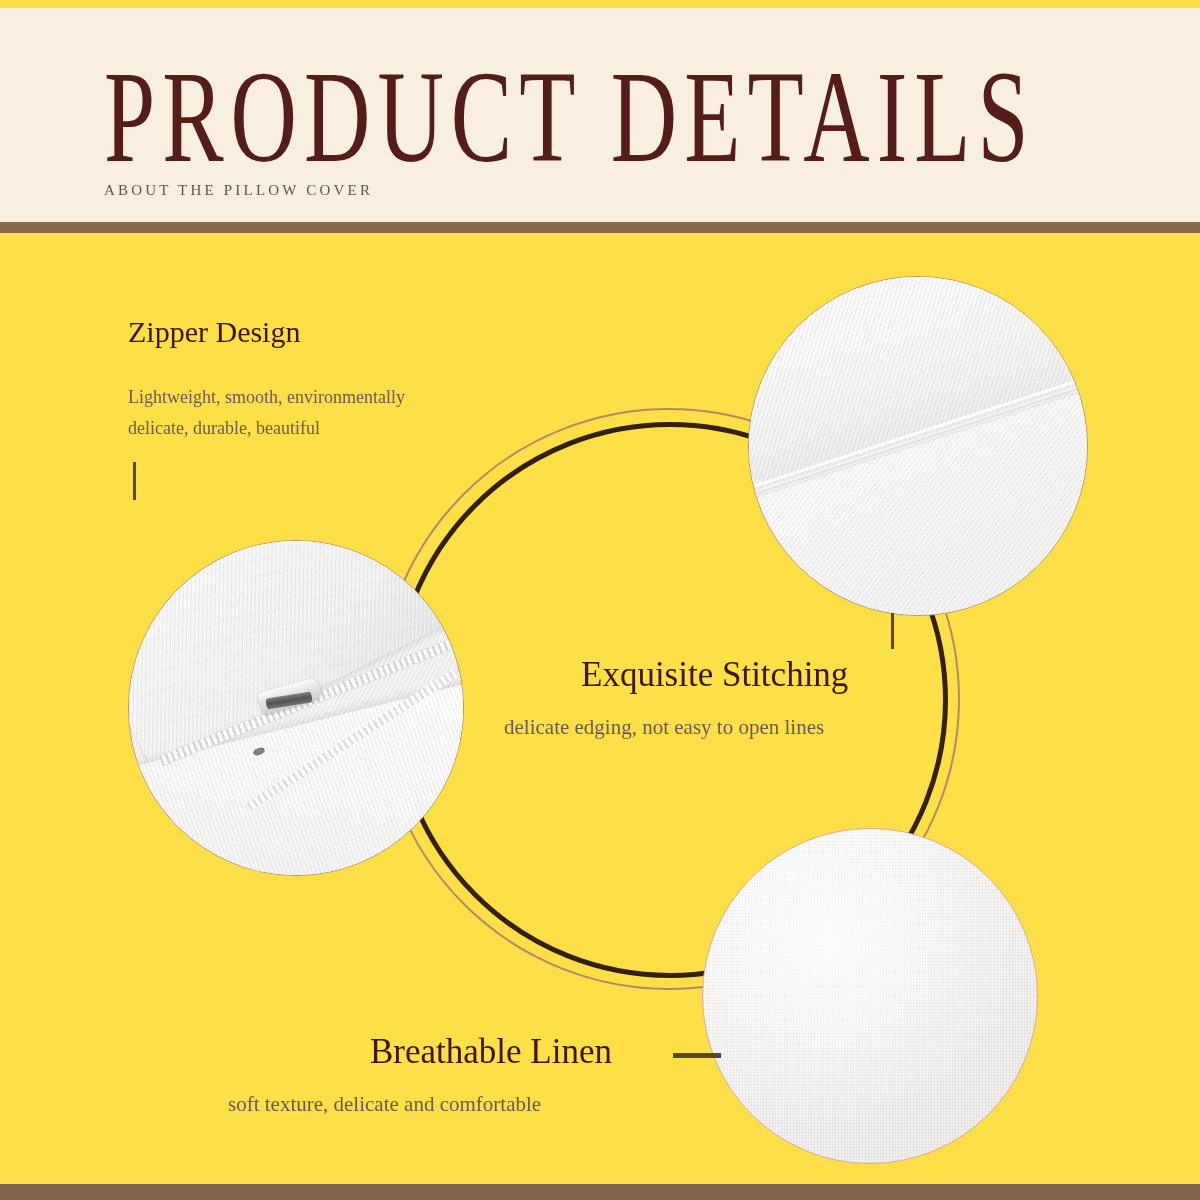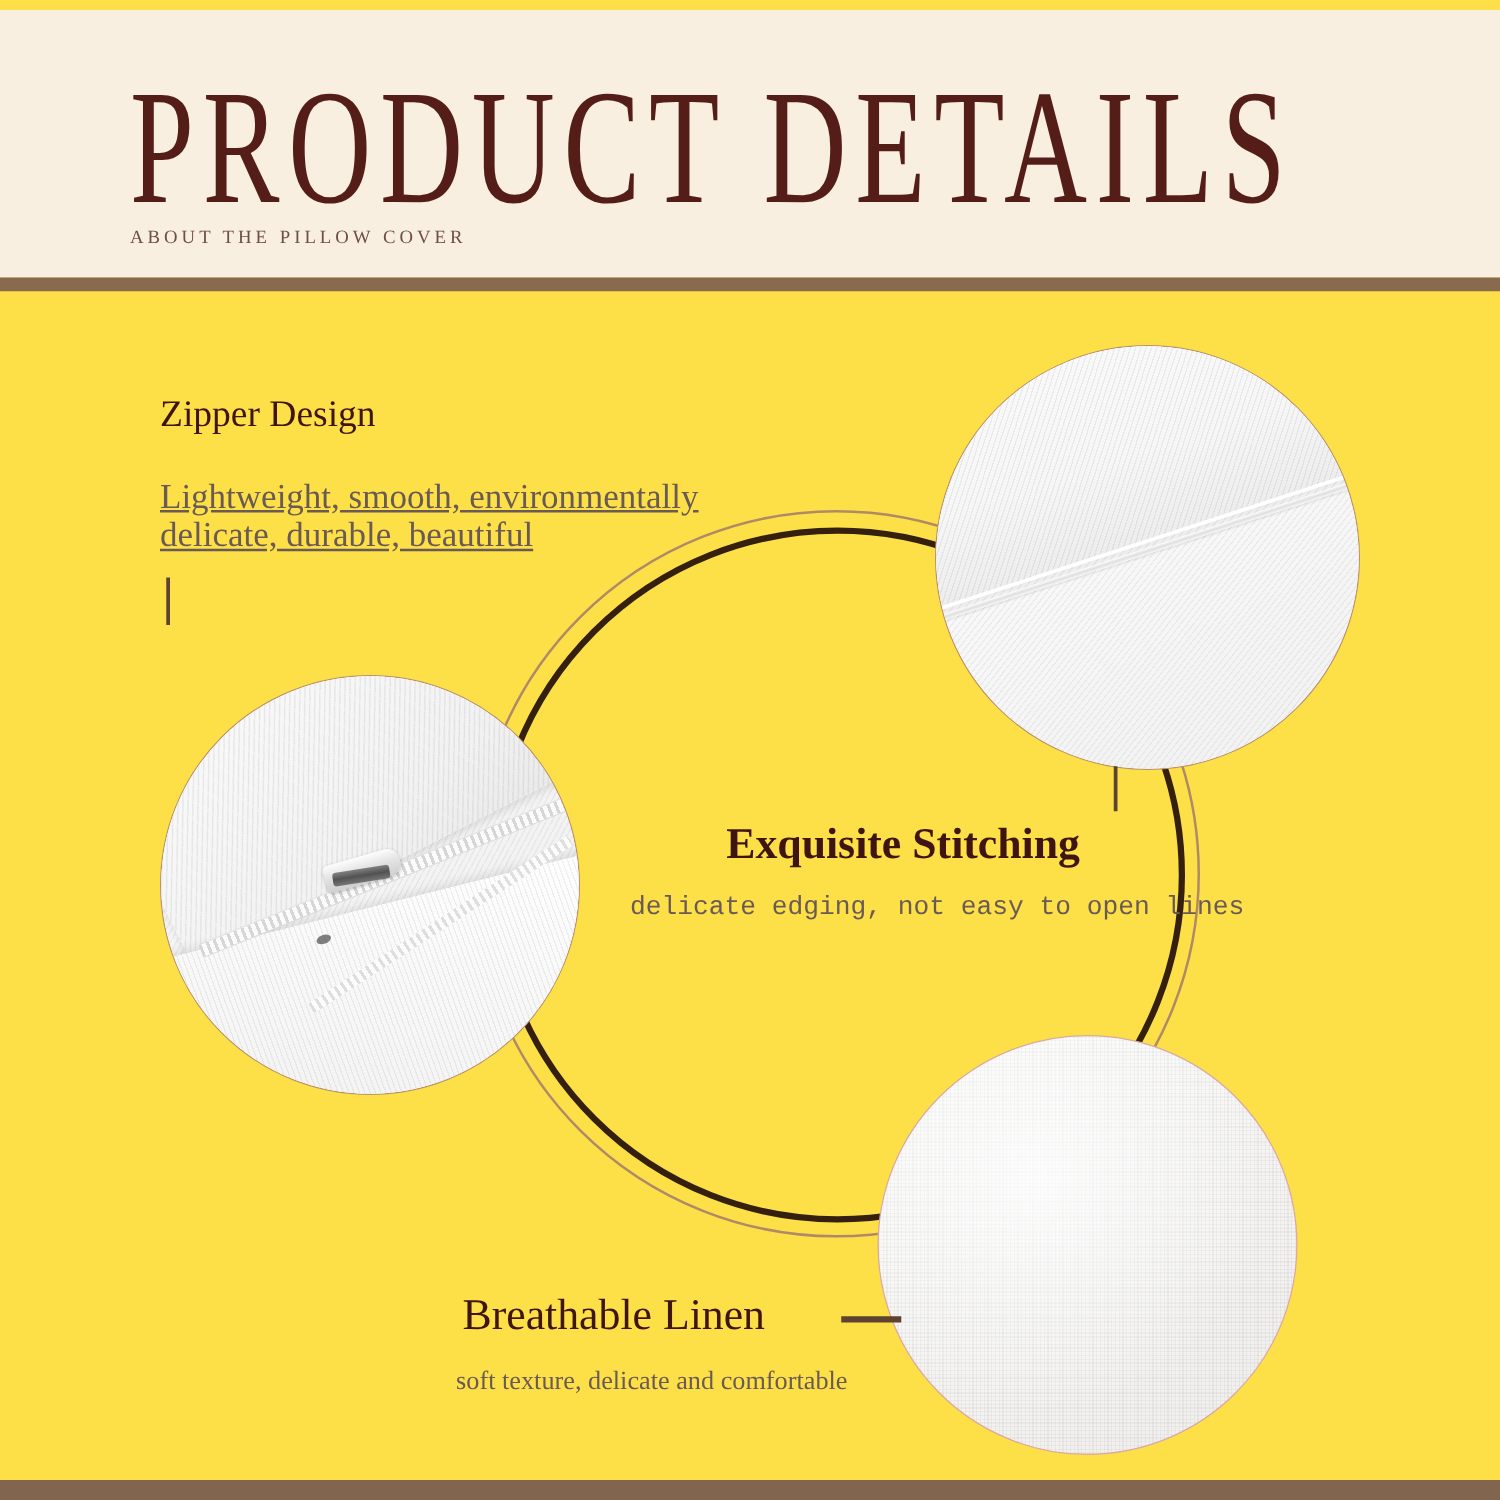--- a/index.html
+++ b/index.html
@@ -295,44 +295,41 @@
   }
 
   #zipper-heading {
     left: 128px;
     top: 315px;
     font-size: 30px;
   }
   #zipper-desc {
     left: 128px;
     top: 382px;
-    font-size: 28px;
+    font-size: 18px;
     line-height: 31px;
-    text-decoration: underline;
   }
   #zipper-tick {
     position: absolute;
     left: 133px;
     top: 462px;
     width: 3px;
     height: 38px;
     background: #5d4330;
   }
 
   #stitching-heading {
     left: 581px;
     top: 655px;
     font-size: 35px;
-    font-weight: bold;
   }
   #stitching-desc {
     left: 504px;
     top: 715px;
     font-size: 21px;
-    font-family: Liberation Mono, monospace;
   }
   #stitching-tick {
     position: absolute;
     left: 891px;
     top: 613px;
     width: 3px;
     height: 36px;
     background: #5d4330;
   }
 
@@ -347,21 +344,21 @@
     top: 1053px;
     width: 48px;
     height: 5px;
     background: #5d4330;
   }
   #linen-desc {
     left: 228px;
     top: 1089px;
     font-size: 21px;
     line-height: 31px;
-    text-align: right;
+    text-align: left;
     width: 450px;
     white-space: normal;
   }
   .desc-line { display: block; }
 </style>
 </head>
 <body>
 
 <div id="page">
 

